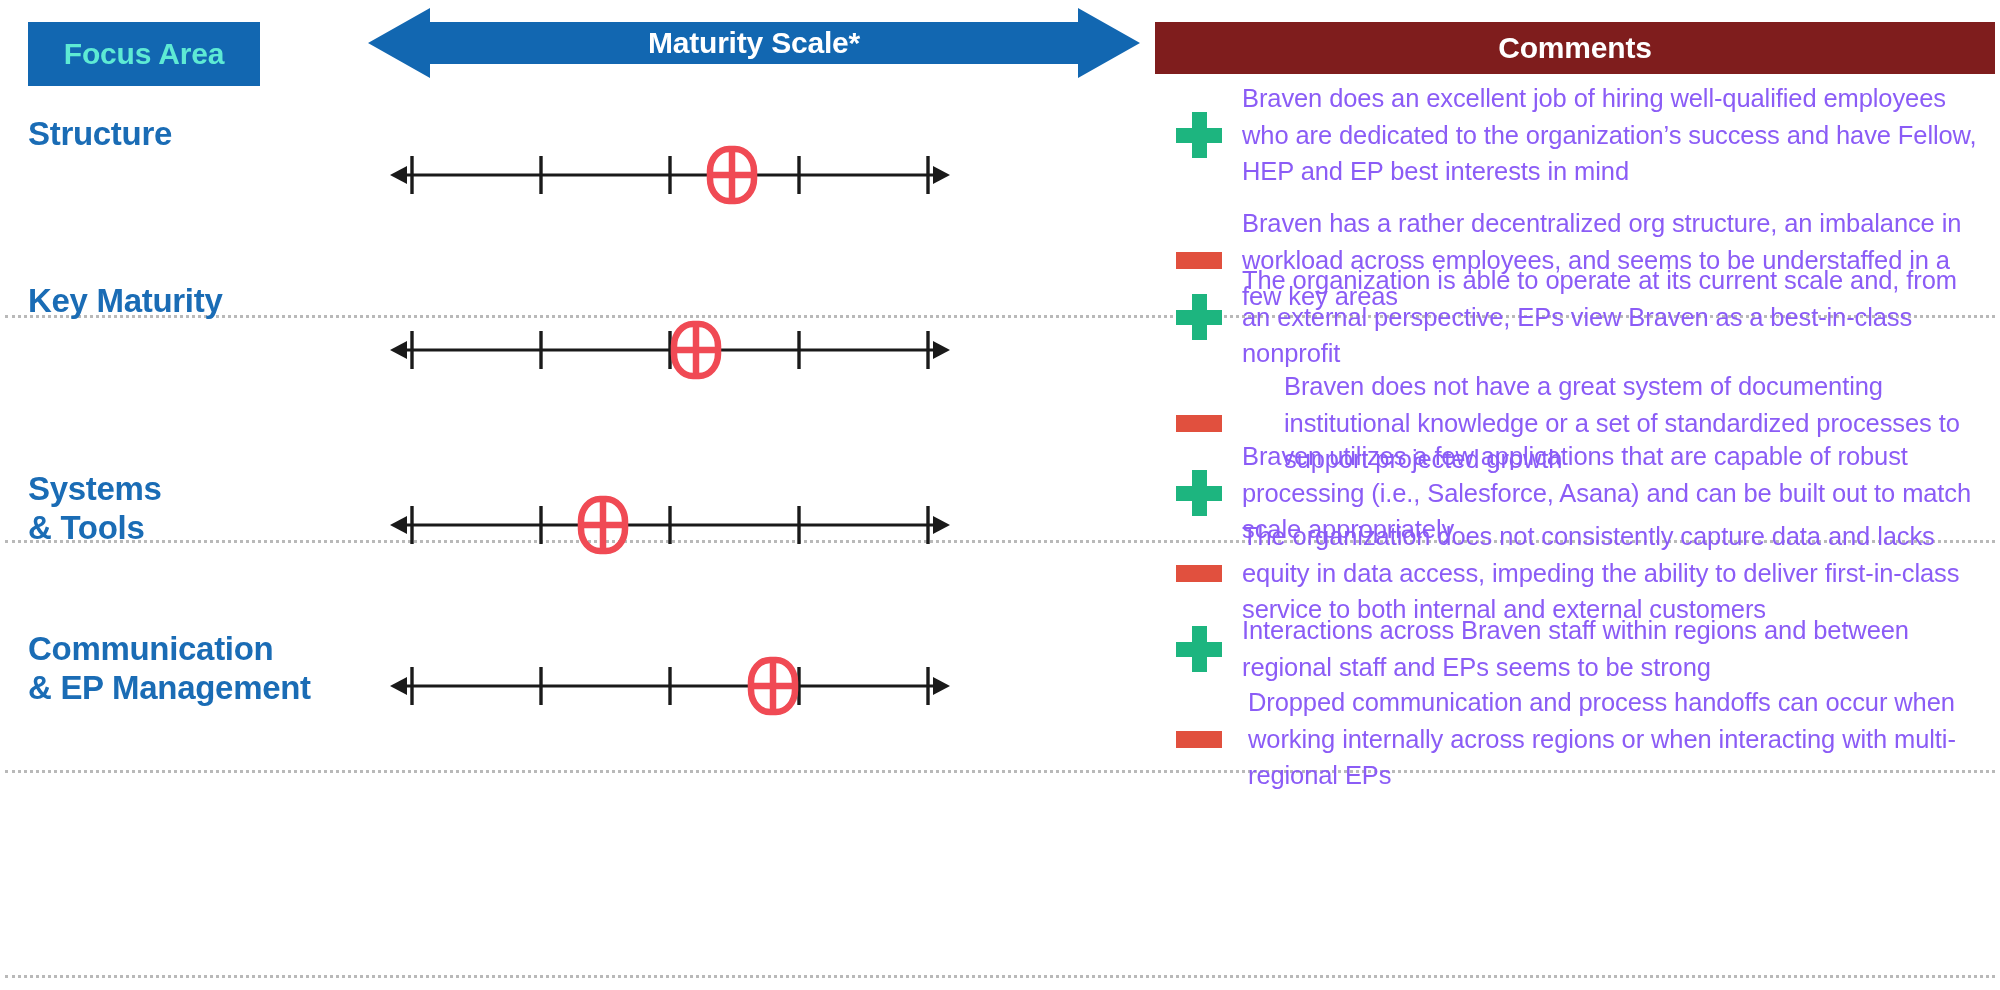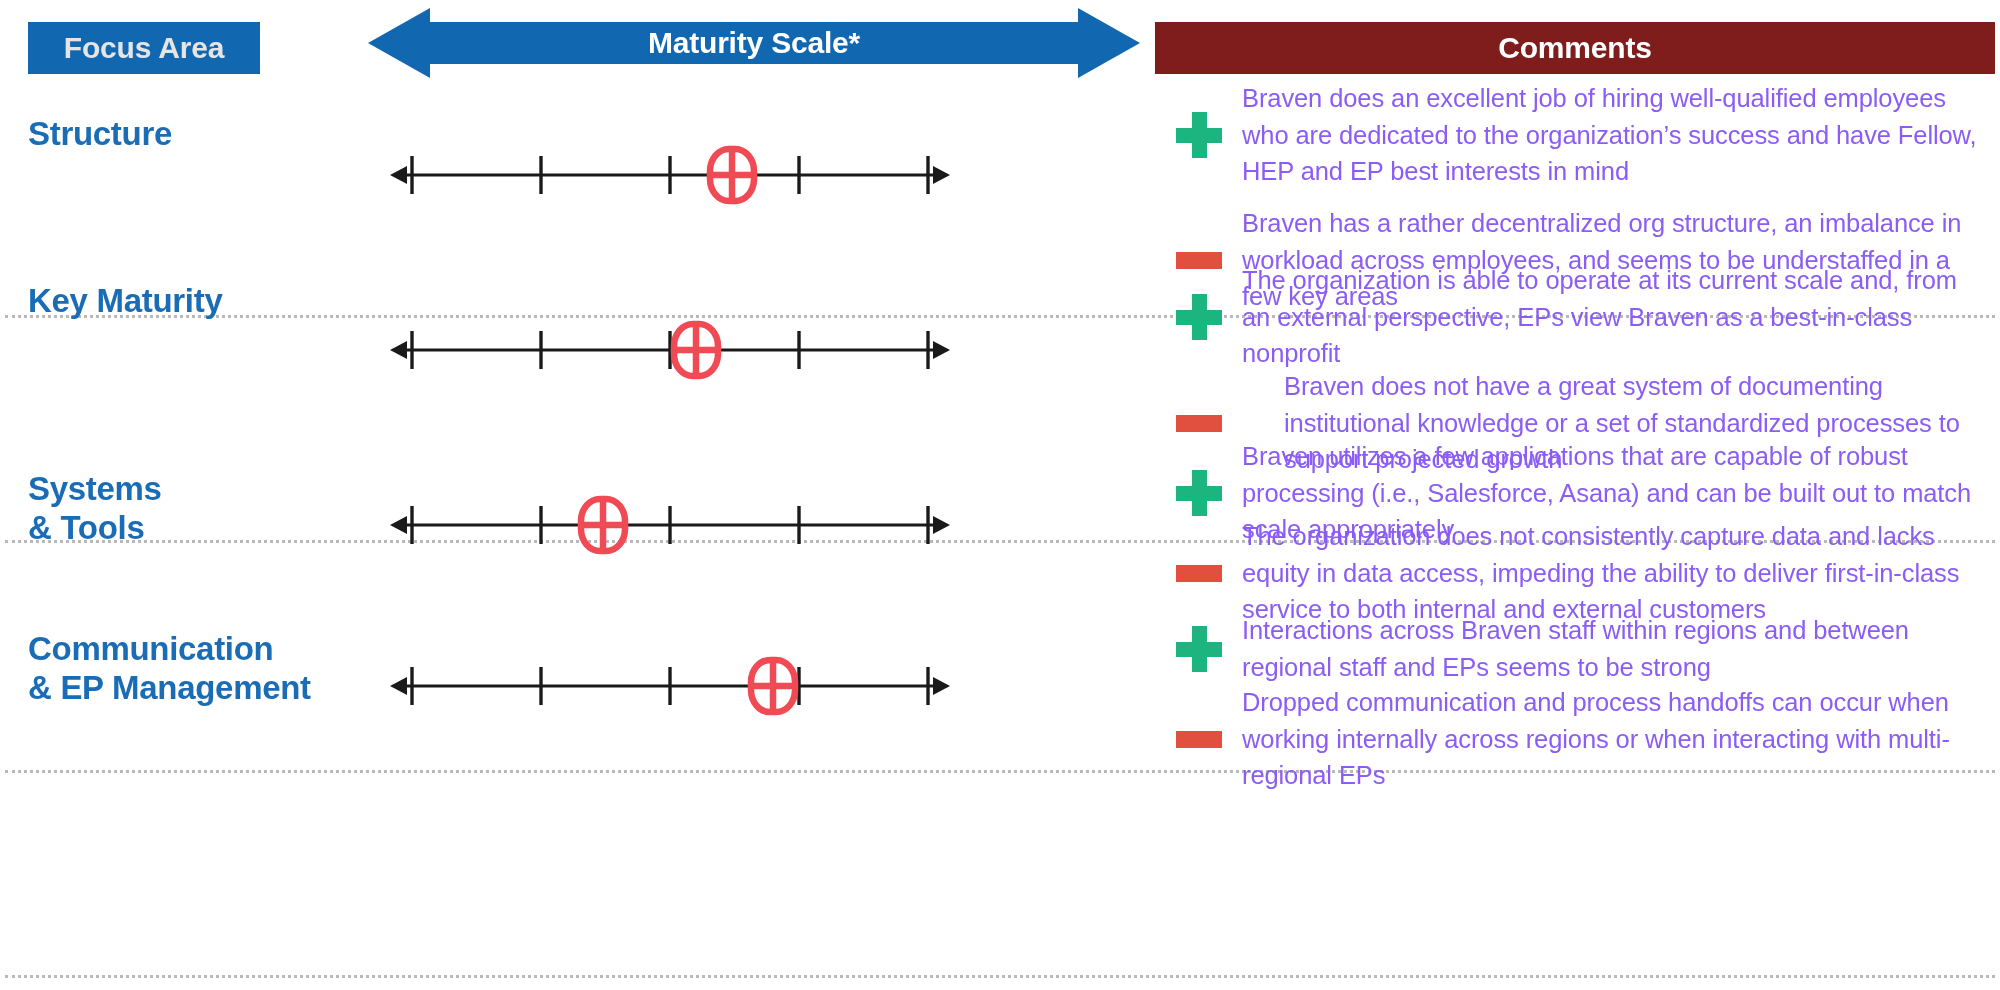--- a/index.html
+++ b/index.html
@@ -18,23 +18,23 @@
   
   #header-row {
     position: absolute;
     left: 0; top: 0;
     width: 2000px;
     height: 78px;
   }
   #focus-area-header {
     position: absolute;
     left: 28px; top: 22px;
-    width: 232px; height: 52px;
+    width: 232px; height: 64px;
     background: #1267B1;
-    color: #e5e5e5;
+    color: #5eead4;
     font-weight: bold;
     font-size: 30px;
     display: flex;
     align-items: center;
     justify-content: center;
     letter-spacing: -0.2px;
   }
   #maturity-arrow-wrap {
     position: absolute;
     left: 368px; top: 8px;
@@ -297,20 +297,20 @@
     <line x1="10" y1="30" x2="50" y2="30" stroke="#F04A54" stroke-width="6.5"></line>
   </svg>
       </div>
     </div>
     <div class="comment-block" style="top: 612px;">
       <div class="comment-icon">
         <div class="plus-icon"></div>
       </div>
       <div class="comment-text">Interactions across Braven staff within regions and between regional staff and EPs seems to be strong</div>
     </div>
-    <div class="comment-block" style="top: 684px;">
+    <div class="comment-block" style="top: 684px; gap: 6px;">
       <div class="comment-icon">
         <div class="minus-icon"></div>
       </div>
       <div class="comment-text">Dropped communication and process handoffs can occur when working internally across regions or when interacting with multi-regional EPs</div>
     </div>
     <div class="row-divider" style="top: 975px;"></div>
   </div>
 
 </body></html>

